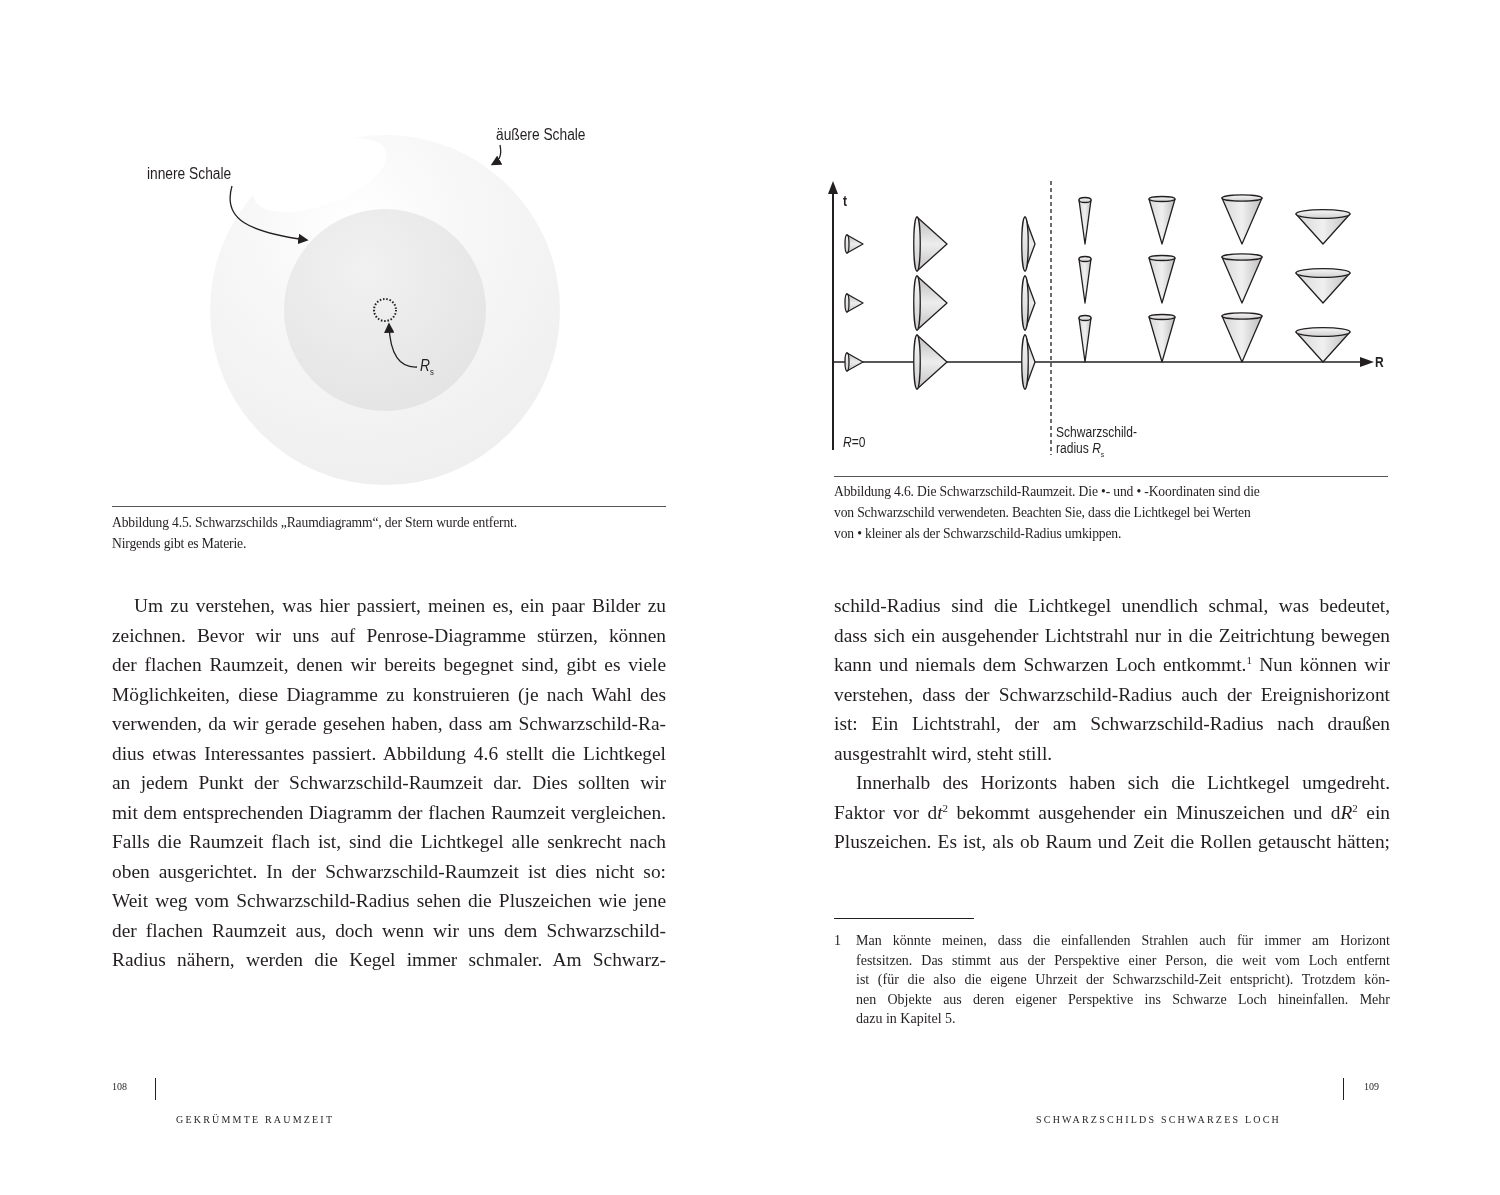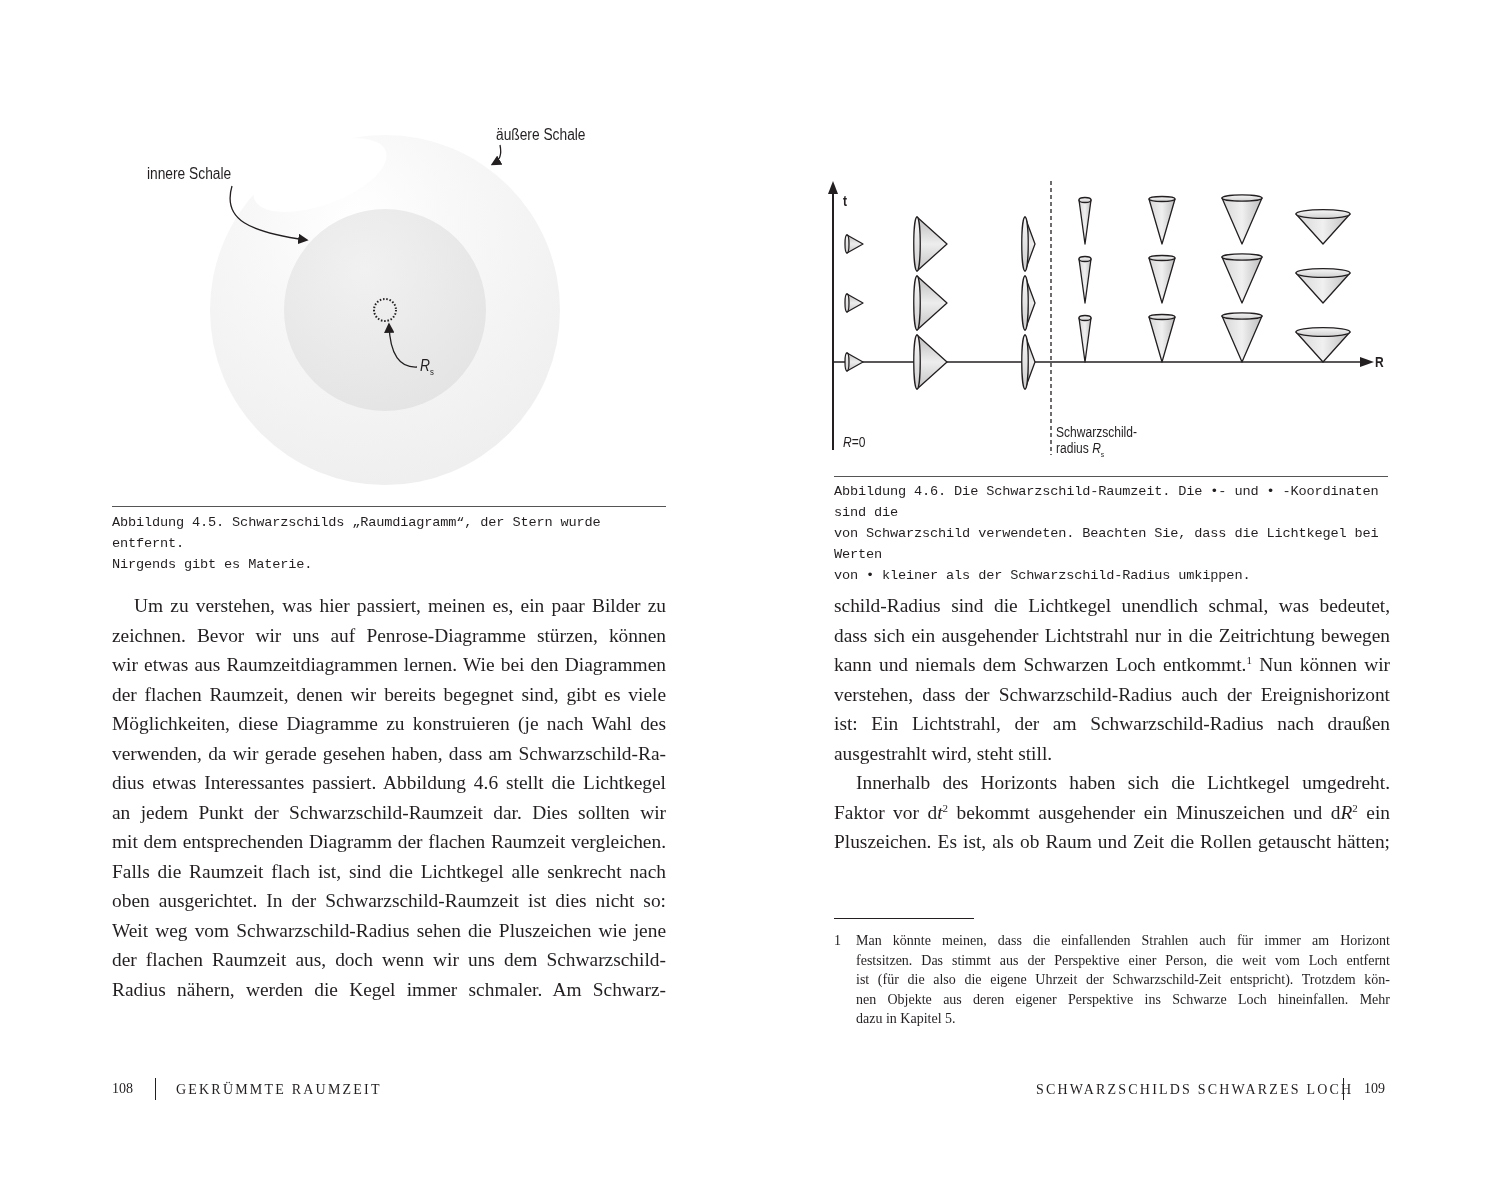--- a/index.html
+++ b/index.html
@@ -5,37 +5,37 @@
   html, body { margin: 0; padding: 0; background: #ffffff; }
   body { width: 1500px; height: 1195px; position: relative; overflow: hidden; color: #231f20; }
   .page { position: absolute; top: 0; height: 1195px; padding-left: 15px; }
   #page-left { left: 0; width: 750px; }
   #page-right { left: 750px; width: 750px; }
 
   
   #fig45 { position: absolute; left: 0; top: 0; width: 750px; height: 560px; }
   .fig-label { position: absolute; font-family: "Liberation Sans", sans-serif; font-size: 16px; color: #231f20; white-space: nowrap; transform: scaleX(0.86); transform-origin: left top; }
   .caption-rule { position: absolute; height: 0; border-top: 1.5px solid #555; }
-  .caption { position: absolute; font-family: Liberation Mono, monospace; font-size: 13.6px; line-height: 21px; color: #231f20; letter-spacing: -0.15px; }
+  .caption { position: absolute; font-family: Liberation Serif, serif; font-size: 13.6px; line-height: 21px; color: #231f20; letter-spacing: -0.15px; }
 
   
   .body-text { position: absolute; font-family: "Liberation Serif", serif; font-size: 19.4px; line-height: 29.5px; color: #231f20; text-align: justify; }
   .line { display: block; text-align: justify; text-align-last: justify; white-space: nowrap; height: 29.5px; }
   .line.last { text-align-last: left; }
   .line.indent1 { padding-left: 22px; }
 
   .footnote-rule { position: absolute; left: 834px; top: 918px; width: 140px; border-top: 1.2px solid #231f20; }
   .footnote { position: absolute; left: 834px; top: 931px; width: 556px; font-family: "Liberation Serif", serif; font-size: 14px; line-height: 19.6px; color: #231f20; }
   .fn-num { position: absolute; left: 0; top: 0; }
   .fn-text { position: absolute; left: 22px; top: 0; width: 534px; }
   .fn-line { display: block; white-space: nowrap; text-align: justify; text-align-last: justify; height: 19.6px; }
   .fn-line.last { text-align-last: left; }
 
-  .running { position: absolute; top: 1082px; font-family: "Liberation Serif", serif; font-size: 14px; color: #231f20; letter-spacing: 2.2px; white-space: nowrap; }
-  .folio { position: absolute; top: 1081px; font-family: "Liberation Serif", serif; font-size: 14px; color: #231f20; }
+  .running { position: absolute; top: 1114px; font-family: "Liberation Serif", serif; font-size: 10px; color: #231f20; letter-spacing: 2.2px; white-space: nowrap; }
+  .folio { position: absolute; top: 1081px; font-family: "Liberation Serif", serif; font-size: 10px; color: #231f20; }
   .run-sep { position: absolute; top: 1078px; width: 0; height: 22px; border-left: 1.5px solid #231f20; }
 
   sup { font-size: 11px; line-height: 0; vertical-align: 7px; }
   sub { font-size: 12px; line-height: 0; vertical-align: -4px; }
   i { font-style: italic; }
 </style>
 </head>
 <body>
 
 <div class="page" id="page-left">
@@ -71,21 +71,20 @@
     <div class="caption-rule" style="left:112px;top:506px;width:554px;"></div>
     <div class="caption" style="left:112px;top:512px;width:560px;">
       <div>Abbildung 4.5. Schwarzschilds „Raumdiagramm“, der Stern wurde entfernt.</div>
       <div>Nirgends gibt es Materie.</div>
     </div>
   </div>
 
   <div class="body-text" style="left:112px;top:591px;width:554px;">
     <span class="line indent1">Um zu verstehen, was hier passiert, meinen es, ein paar Bilder zu</span>
     <span class="line">zeichnen. Bevor wir uns auf Penrose-Diagramme stürzen, können</span>
-    <span class="line">wir etwas aus Raumzeitdiagrammen lernen. Wie bei den Diagrammen</span>
     <span class="line">der flachen Raumzeit, denen wir bereits begegnet sind, gibt es viele</span>
     <span class="line">Möglichkeiten, diese Diagramme zu konstruieren (je nach Wahl des</span>
     <span class="line">verwenden, da wir gerade gesehen haben, dass am Schwarzschild-Ra-</span>
     <span class="line">dius etwas Interessantes passiert. Abbildung 4.6 stellt die Lichtkegel</span>
     <span class="line">an jedem Punkt der Schwarzschild-Raumzeit dar. Dies sollten wir</span>
     <span class="line">mit dem entsprechenden Diagramm der flachen Raumzeit vergleichen.</span>
     <span class="line">Falls die Raumzeit flach ist, sind die Lichtkegel alle senkrecht nach</span>
     <span class="line">oben ausgerichtet. In der Schwarzschild-Raumzeit ist dies nicht so:</span>
     <span class="line">Weit weg vom Schwarzschild-Radius sehen die Pluszeichen wie jene</span>
     <span class="line">der flachen Raumzeit aus, doch wenn wir uns dem Schwarzschild-</span>

